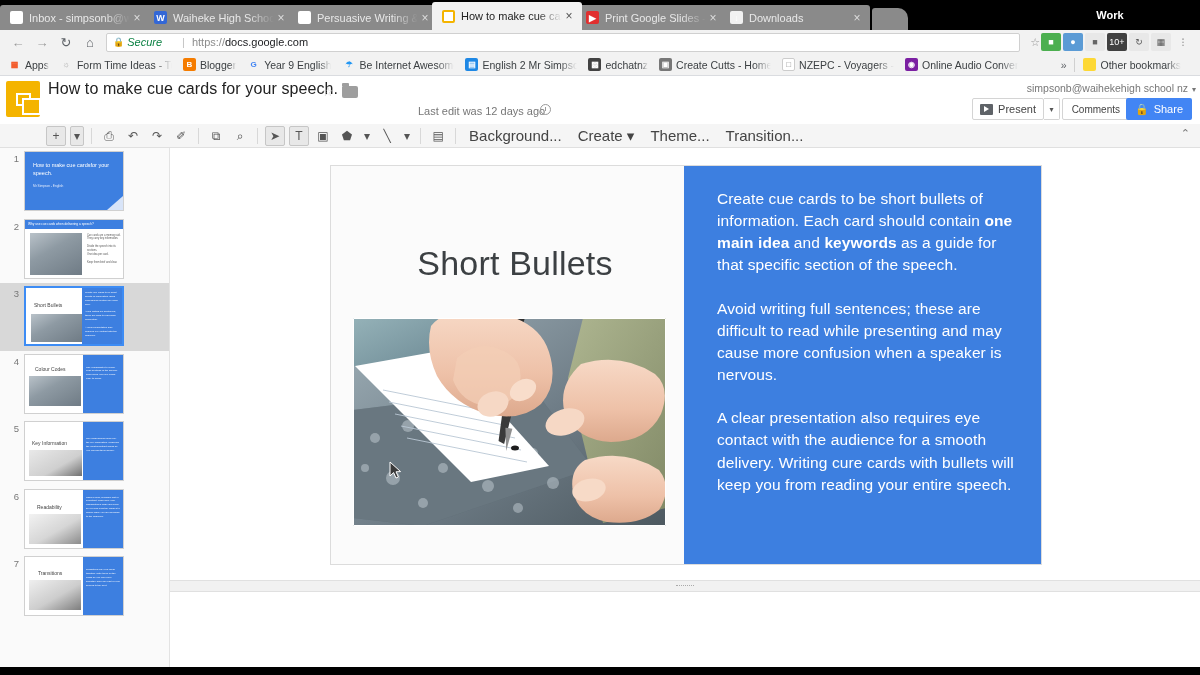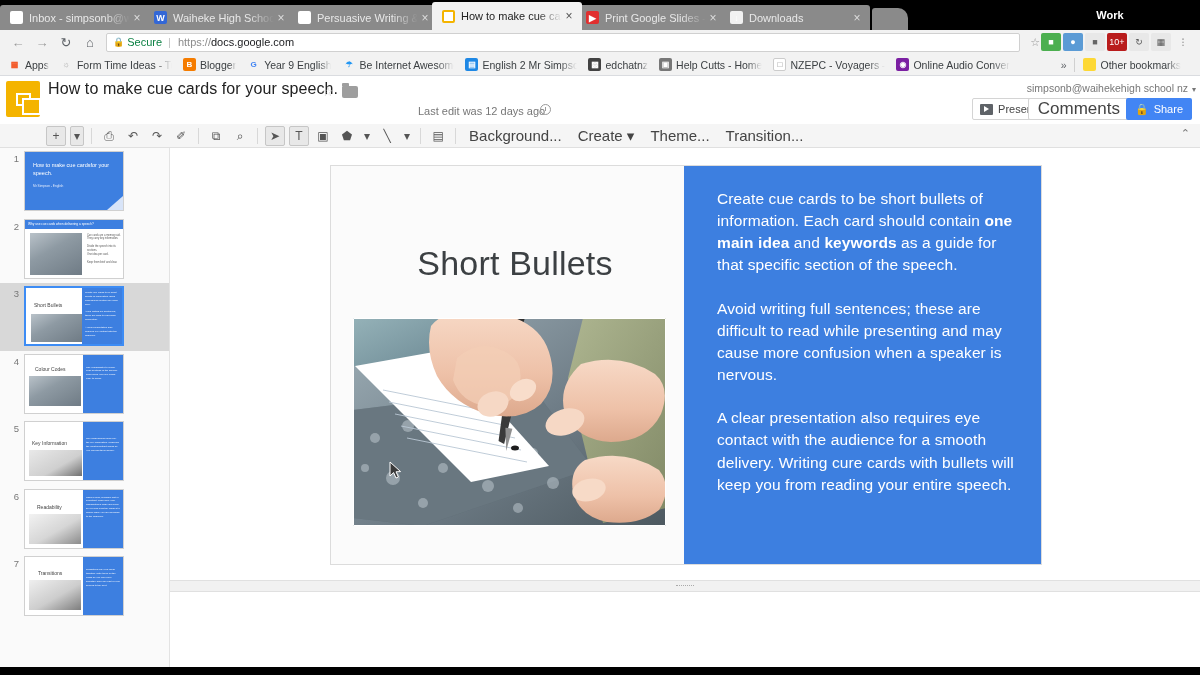--- a/index.html
+++ b/index.html
@@ -57,21 +57,21 @@
     background: #f2f2f2; display: flex; align-items: center; padding: 0 6px;
   }
   .navicon { width: 24px; height: 20px; display: flex; align-items: center; justify-content: center;
     color: #9a9a9a; font-size: 13px; }
   .navicon.enabled { color: #5f6368; }
   .omnibox {
     flex: 1 1 auto; height: 19px; background: #fff; border: 1px solid #d0d0d0; border-radius: 2px;
     display: flex; align-items: center; padding: 0 6px; margin: 0 4px; font-size: 11px;
   }
   .lock { color: #0b8043; font-size: 9px; margin-right: 3px; }
-  .secure-text { color: #0b8043; margin-right: 6px; }
+  .secure-text { color: #0b8043; margin-right: 20px; font-style: italic; }
   .omni-sep { color: #c0c0c0; margin-right: 7px; }
   .url-grey { color: #8c8c8c; }
   .url-dark { color: #202124; }
   .omni-star { color: #9a9a9a; font-size: 11px; margin-left: 6px; }
   .ext-icon { width: 20px; height: 18px; margin: 0 1px; border-radius: 2px;
     display: flex; align-items: center; justify-content: center; font-size: 9px; color: #fff; }
 
   
   .bookmarks {
     position: absolute; top: 54px; left: 0; width: 1200px; height: 22px;
@@ -114,21 +114,21 @@
   .acct-caret { position: absolute; right: 4px; top: 9px; font-size: 8px; color: #777; }
   .btn-present { position: absolute; right: 156px; top: 22px; height: 22px; border: 1px solid #d4d4d4;
     border-radius: 2px; display: flex; align-items: center; padding: 0 7px; font-size: 11px; color: #444; background: #fff; }
   .btn-present .playbox { width: 13px; height: 11px; background: #5f6368; border-radius: 1px; margin-right: 5px;
     display: flex; align-items: center; justify-content: center; }
   .btn-present .playbox:after { content: ""; border-left: 5px solid #fff; border-top: 3.5px solid transparent; border-bottom: 3.5px solid transparent; }
   .btn-present-caret { position: absolute; right: 140px; top: 22px; width: 16px; height: 22px;
     border: 1px solid #d4d4d4; border-left: none; border-radius: 0 2px 2px 0; background: #fff;
     display: flex; align-items: center; justify-content: center; font-size: 8px; color: #555; }
   .btn-comments { position: absolute; right: 70px; top: 22px; height: 22px; border: 1px solid #d4d4d4;
-    border-radius: 2px; display: flex; align-items: center; padding: 0 9px; font-size: 17px; color: #444; background: #fff; }
+    border-radius: 2px; display: flex; align-items: center; padding: 0 9px; font-size: 10px; color: #444; background: #fff; }
   .btn-share { position: absolute; right: 8px; top: 22px; height: 22px; background: #4285f4;
     border-radius: 2px; display: flex; align-items: center; padding: 0 9px; font-size: 11px; color: #fff; }
   .btn-share .lockglyph { margin-right: 5px; font-size: 11px; }
 
   
   .toolbar {
     position: absolute; top: 124px; left: 0; width: 1200px; height: 24px;
     background: #f5f5f5; border-bottom: 1px solid #e0e0e0;
     display: flex; align-items: center; padding-left: 44px;
   }
@@ -251,21 +251,21 @@
       <span class="lock">🔒</span>
       <span class="secure-text">Secure</span>
       <span class="omni-sep">|</span>
       <span class="url-grey">https://</span>
       <span class="url-dark">docs.google.com</span>
     </div>
     <span class="omni-star">☆</span>
     <span class="ext-icon" style="background:#4caf50">■</span>
     <span class="ext-icon" style="background:#5b9bd5">●</span>
     <span class="ext-icon" style="background:#e8e8e8;color:#666">■</span>
-    <span class="ext-icon" style="background:#b91c1c">10+</span>
+    <span class="ext-icon" style="background:#404040">10+</span>
     <span class="ext-icon" style="background:#e8e8e8;color:#555">↻</span>
     <span class="ext-icon" style="background:#e8e8e8;color:#555">▦</span>
     <span class="ext-icon" style="background:transparent;color:#555">⋮</span>
   </div>
 
   <div class="bookmarks">
     <div class="bm">
       <span class="bmicon" style="background:transparent;color:#f4511e">▦</span>
       <span class="bmtext">Apps</span>
     </div>
@@ -288,21 +288,21 @@
     <div class="bm">
       <span class="bmicon" style="background:#1e88e5">▤</span>
       <span class="bmtext">English 2 Mr Simpson</span>
     </div>
     <div class="bm">
       <span class="bmicon" style="background:#424242">▩</span>
       <span class="bmtext">edchatnz</span>
     </div>
     <div class="bm">
       <span class="bmicon" style="background:#777">▣</span>
-      <span class="bmtext">Help Cutts - Home</span>
+      <span class="bmtext">Create Cutts - Home</span>
     </div>
     <div class="bm">
       <span class="bmicon" style="background:#fff;color:#888;border:1px solid #ccc">□</span>
       <span class="bmtext">NZEPC - Voyagers - S</span>
     </div>
     <div class="bm" style="max-width:128px">
       <span class="bmicon" style="background:#7b1fa2">◉</span>
       <span class="bmtext">Online Audio Conver</span>
     </div>
     <span class="bm-overflow">»</span>

